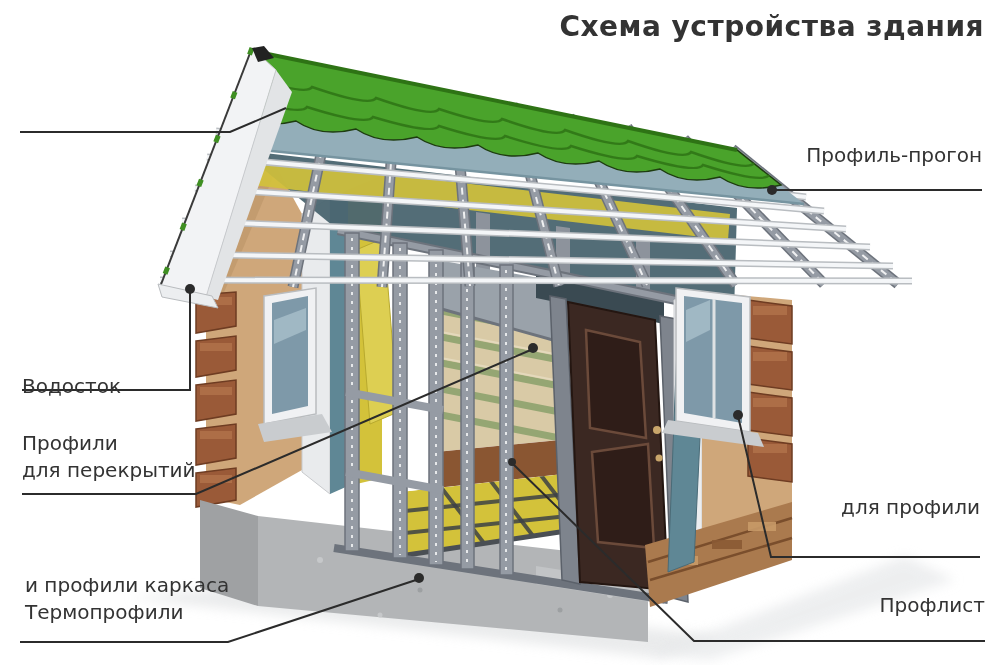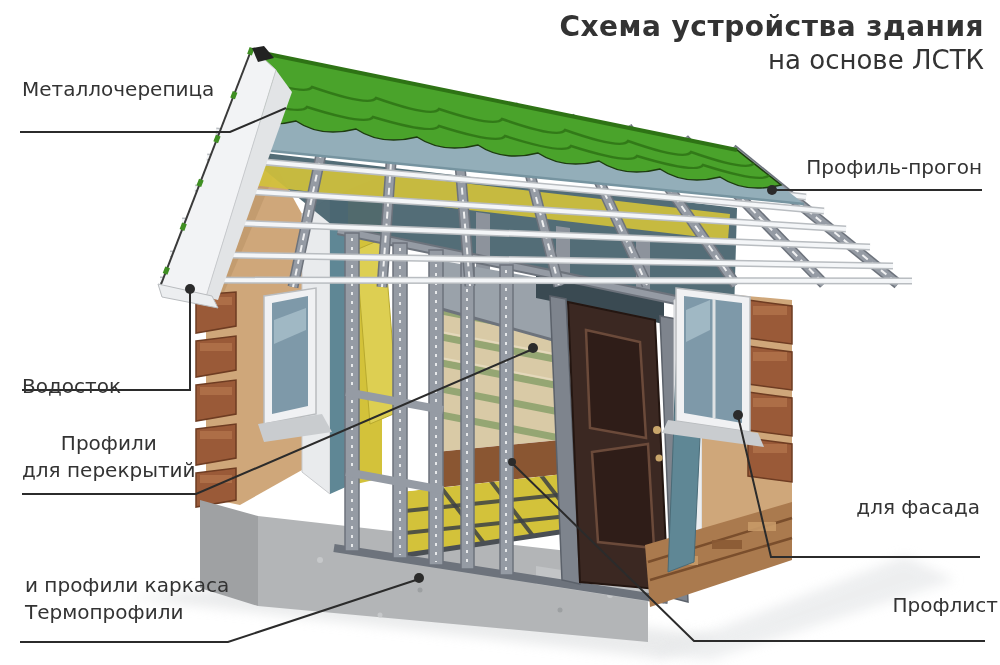--- a/index.html
+++ b/index.html
@@ -285,46 +285,44 @@
         <circle cx="533" cy="348" r="5"></circle>
         <circle cx="419" cy="578" r="5"></circle>
         <circle cx="738" cy="415" r="5"></circle>
         <circle cx="512" cy="462" r="4"></circle>
       </g>
     </g>
   </svg>
 
   <div class="title-block">
     <div class="title-main">Схема устройства здания</div>
-    <div class="title-sub">на основе ЛСТК</div>
   </div>
 
   <div class="lbl" style="left:22px;top:76px;">
-    <span>Металлочерепица</span>
-  </div>
-
-  <div class="lbl r" style="right:18px;top:154px;margin-left:32px;">
+  </div>
+
+  <div class="lbl r" style="right:18px;top:142px;margin-left:32px;">
     <span>Профиль-прогон</span>
   </div>
 
   <div class="lbl" style="left:22px;top:373px;">
     <span>Водосток</span>
   </div>
 
-  <div class="lbl" style="left:22px;top:430px;text-align:center;">
+  <div class="lbl" style="left:22px;top:430px;">
     <span>Профили</span>
     <span>для перекрытий</span>
   </div>
 
   <div class="lbl" style="left:25px;top:572px;">
     <span>и профили каркаса</span>
     <span>Термопрофили</span>
   </div>
 
   <div class="lbl r" style="right:20px;top:494px;">
-    <span>для фасада</span>
-  </div>
-
-  <div class="lbl r" style="right:2px;top:592px;text-align:right;">
+    <span>для профили</span>
+  </div>
+
+  <div class="lbl r" style="right:15px;top:592px;text-align:right;">
     <span>Профлист</span>
   </div>
 
 </div>
 
 </body></html>

